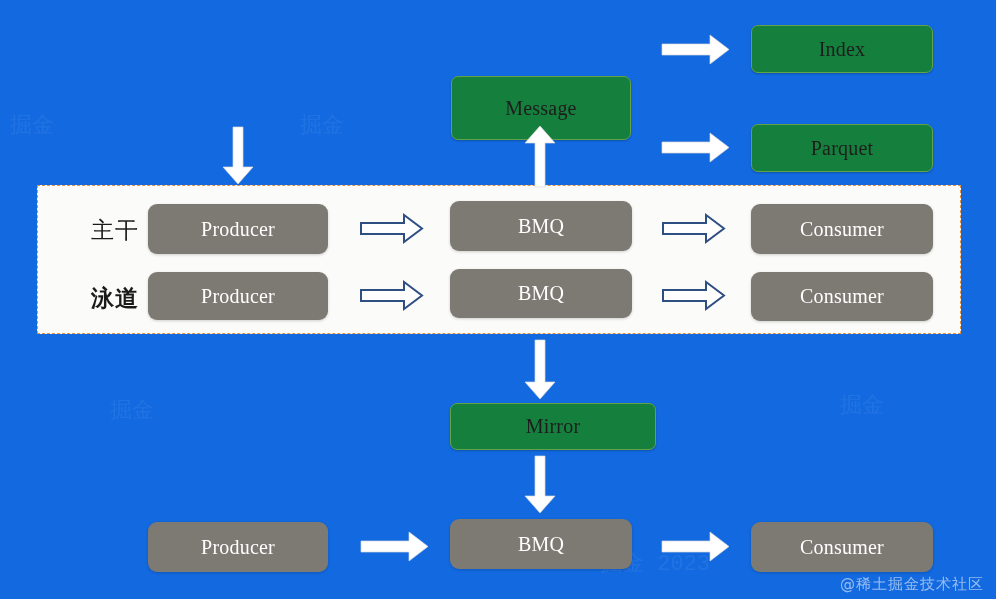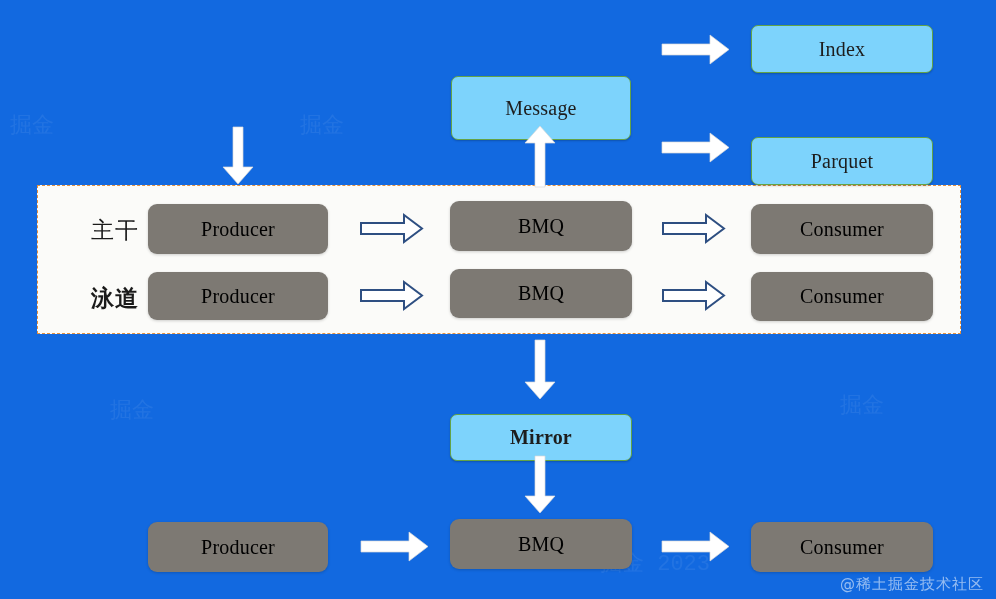--- a/index.html
+++ b/index.html
@@ -19,35 +19,35 @@
     position: absolute;
     display: flex;
     align-items: center;
     justify-content: center;
     text-align: center;
     white-space: nowrap;
   }
 
   
   .node.white {
-    background: #7dd3fc;
+    background: #15803d;
     border: 1.6px solid #63a347;
     border-radius: 7px;
     color: #1d1d1d;
     font-size: 20px;
     letter-spacing: .2px;
     box-shadow: 0 1px 2px rgba(0,0,0,.22);
   }
 
   
   .node.grey {
     background: #7d7973;
     border: none;
     border-radius: 9px;
-    color: #000000;
+    color: #ffffff;
     font-size: 20px;
     letter-spacing: .2px;
     box-shadow: 0 1px 3px rgba(0,0,0,.18);
     text-align: center;
   }
 
   
   #lane-box {
     position: absolute;
     left: 37px; top: 185px;
@@ -109,21 +109,21 @@
 
 
   <div class="node white" style="left:451px; top:76px; width:180px; height:64px;">
     <span>Message</span>
   </div>
 
   <div class="node white" style="left:751px; top:25px; width:182px; height:48px;">
     <span>Index</span>
   </div>
 
-  <div class="node white" style="left:751px; top:137px; width:182px; height:48px;">
+  <div class="node white" style="left:751px; top:124px; width:182px; height:48px;">
     <span>Parquet</span>
   </div>
 
   <div class="lane-label" style="left:67px; top:215px;">主干</div>
   <div class="lane-label" style="left:67px; top:283px;font-weight:bold;">泳道</div>
 
   <div class="node grey" style="left:148px; top:204px; width:180px; height:50px;">
     <span>Producer</span>
   </div>
   <div class="node grey" style="left:450px; top:201px; width:182px; height:50px;">
@@ -136,21 +136,21 @@
   <div class="node grey" style="left:148px; top:272px; width:180px; height:48px;">
     <span>Producer</span>
   </div>
   <div class="node grey" style="left:450px; top:269px; width:182px; height:49px;">
     <span>BMQ</span>
   </div>
   <div class="node grey" style="left:751px; top:272px; width:182px; height:49px;">
     <span>Consumer</span>
   </div>
 
-  <div class="node white" style="left:450px; top:414px; width:182px; height:47px;font-weight:bold;">
+  <div class="node white" style="left:450px; top:403px; width:206px; height:47px;">
     <span>Mirror</span>
   </div>
 
   <div class="node grey" style="left:148px; top:522px; width:180px; height:50px;">
     <span>Producer</span>
   </div>
   <div class="node grey" style="left:450px; top:519px; width:182px; height:50px;">
     <span>BMQ</span>
   </div>
   <div class="node grey" style="left:751px; top:522px; width:182px; height:50px;">

